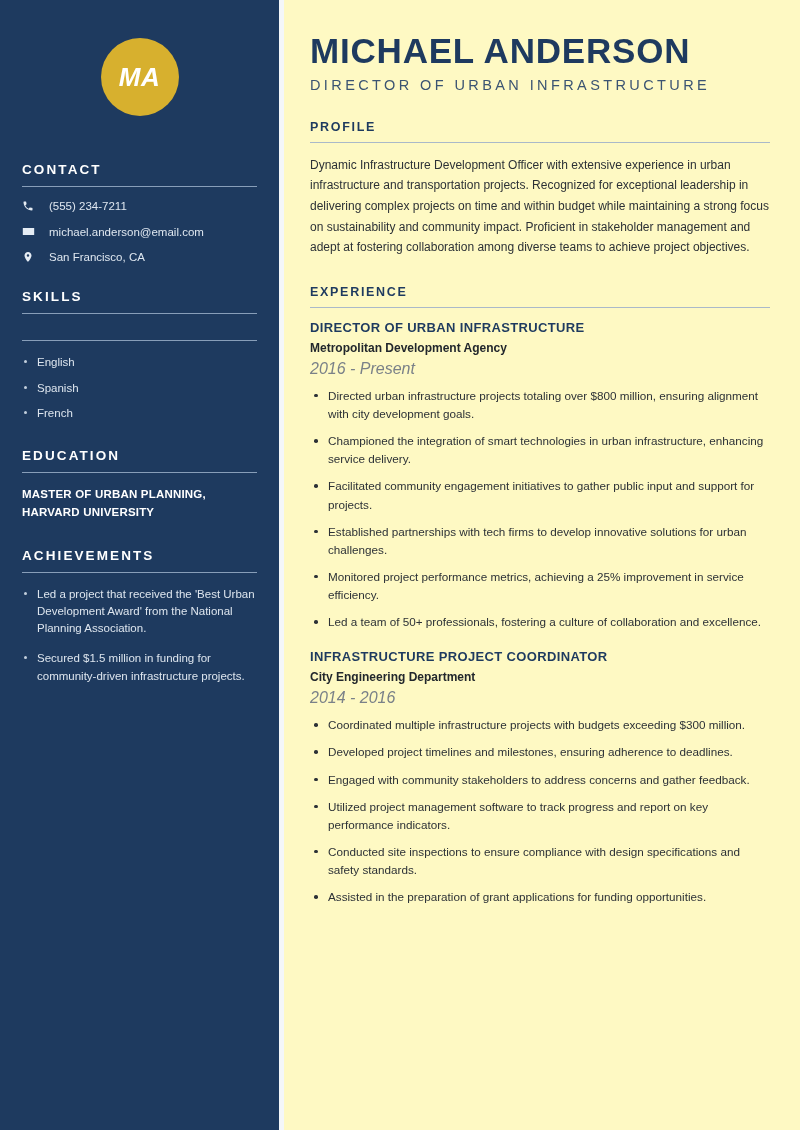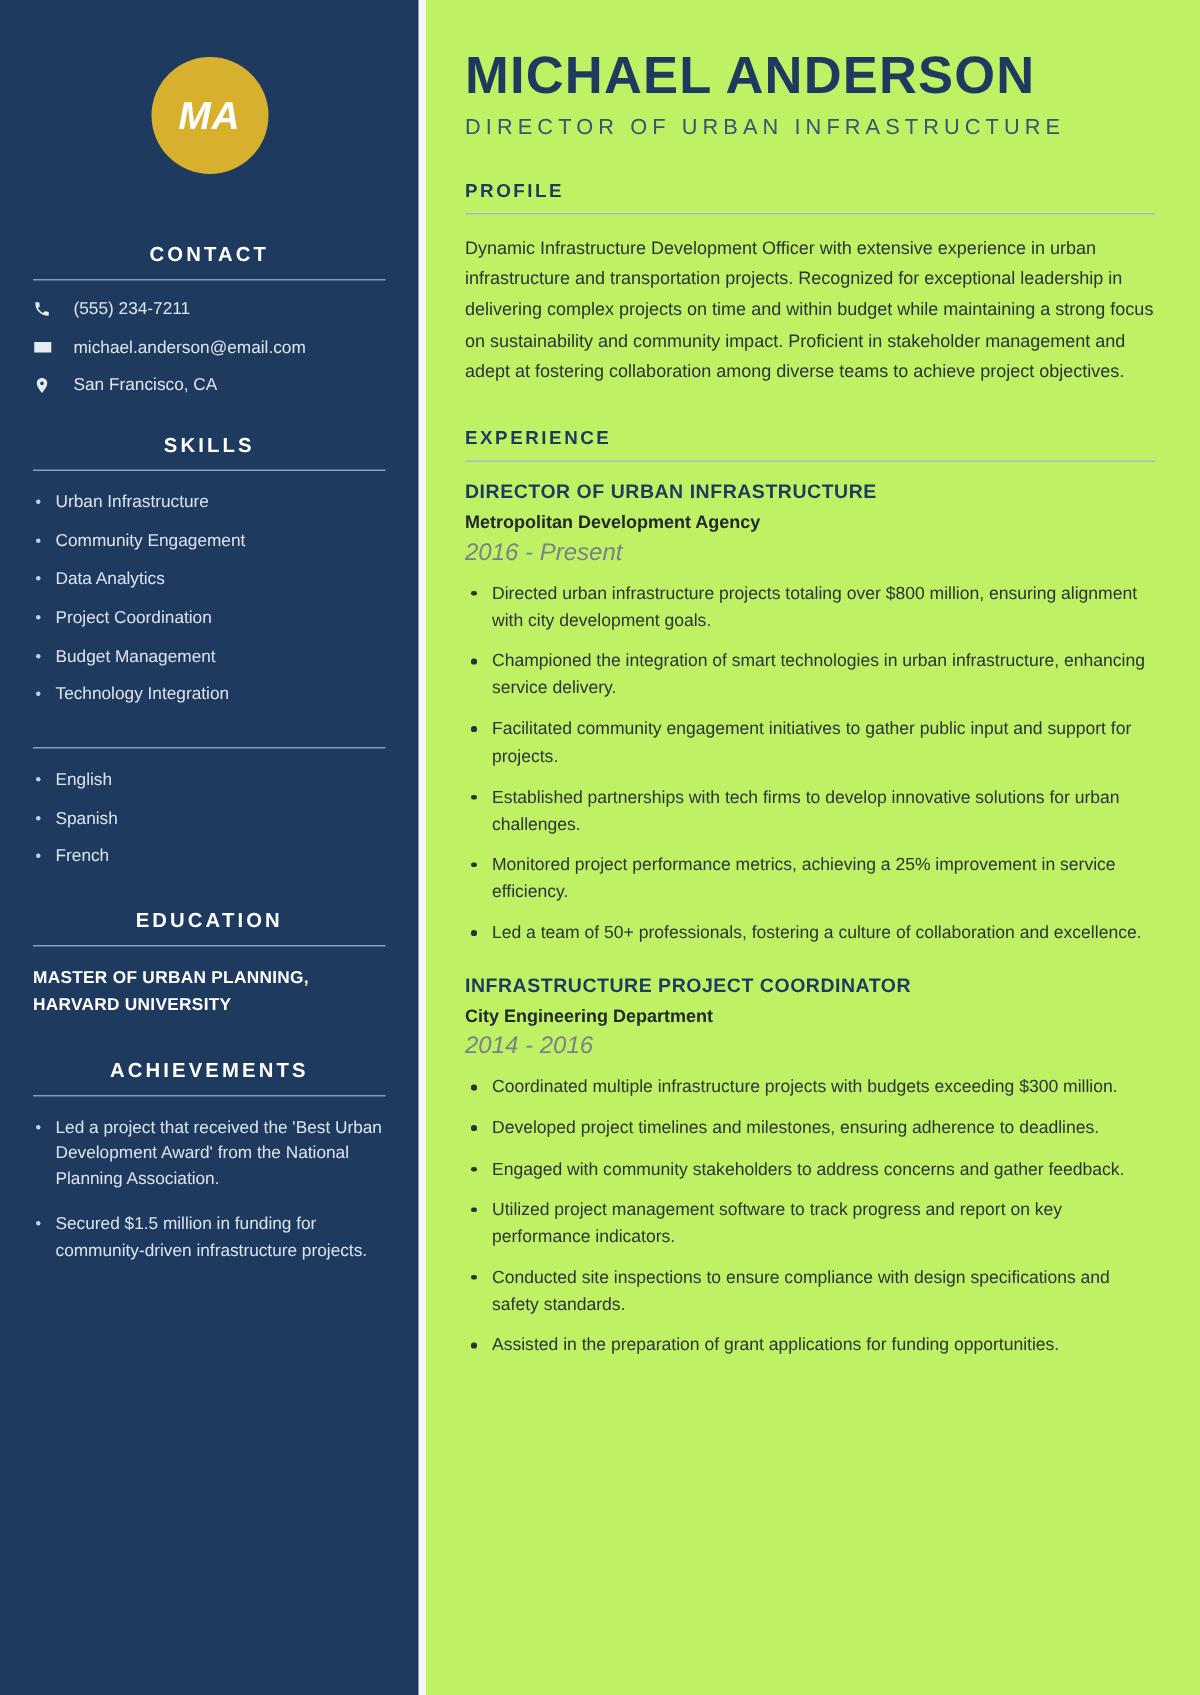--- a/index.html
+++ b/index.html
@@ -54,21 +54,20 @@
     font-style: italic;
   }
 
   .side-section { margin-bottom: 26px; }
   .side-heading {
     font-size: 13.5px;
     font-weight: bold;
     letter-spacing: 2.1px;
     color: #ffffff;
     padding-bottom: 9px;
-    text-align: center;
   }
   .side-rule {
     height: 1px;
     background: #9bb0c9;
     opacity: 0.85;
     margin-bottom: 13px;
   }
 
   .contact-row {
     display: flex;
@@ -116,21 +115,21 @@
     font-size: 11.5px;
     font-weight: bold;
     line-height: 1.55;
     color: #ffffff;
     letter-spacing: 0.2px;
   }
 
   
   .main {
     flex: 1;
-    background: #bef264;
+    background: #fef9c3;
     padding: 32px 30px 0 26px;
   }
   .name {
     font-size: 35px;
     font-weight: bold;
     color: #1e3a5f;
     letter-spacing: 0.8px;
     line-height: 1.08;
   }
   .job-subtitle {
@@ -239,28 +238,20 @@
             <path d="M12 2C8.1 2 5 5.1 5 9c0 5.2 7 13 7 13s7-7.8 7-13c0-3.9-3.1-7-7-7zm0 9.5A2.5 2.5 0 1 1 12 6.5a2.5 2.5 0 0 1 0 5z"></path>
           </svg>
         </span>
         <span>San Francisco, CA</span>
       </div>
     </section>
 
     <section class="side-section">
       <div class="side-heading">SKILLS</div>
       <div class="side-rule"></div>
-      <ul class="side-list tight">
-        <li>Urban Infrastructure</li>
-        <li>Community Engagement</li>
-        <li>Data Analytics</li>
-        <li>Project Coordination</li>
-        <li>Budget Management</li>
-        <li>Technology Integration</li>
-      </ul>
     </section>
 
     <section class="side-section">
       <div class="side-rule"></div>
       <ul class="side-list tight">
         <li>English</li>
         <li>Spanish</li>
         <li>French</li>
       </ul>
     </section>

